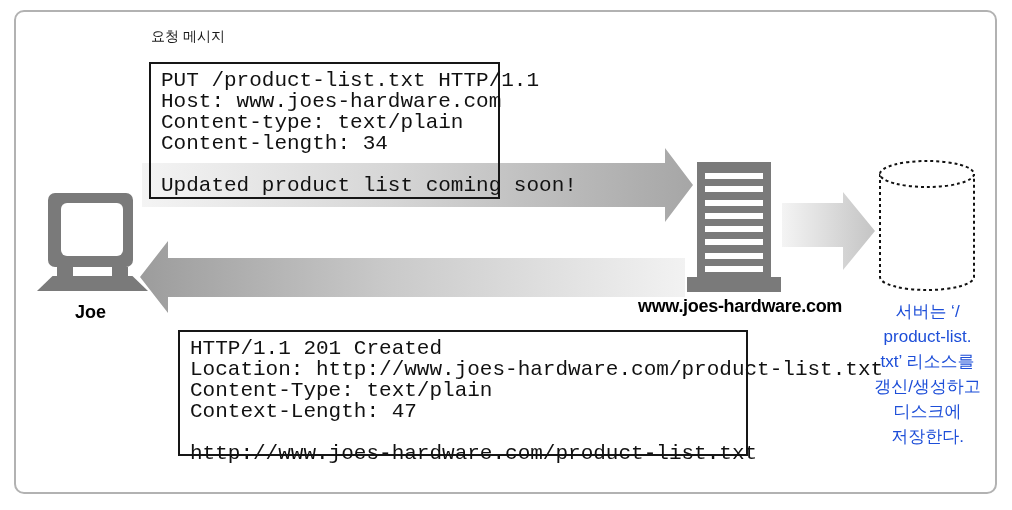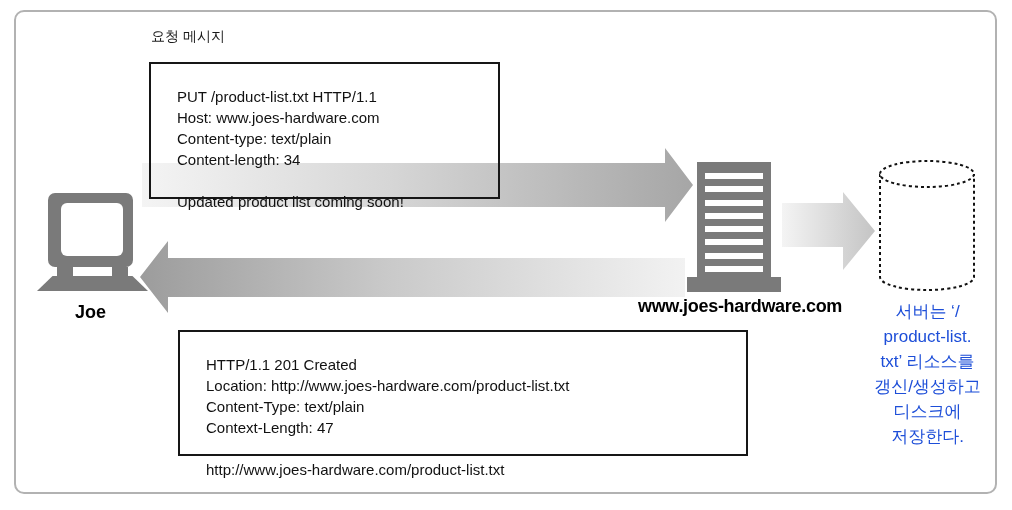--- a/index.html
+++ b/index.html
@@ -5,22 +5,22 @@
   html,body{margin:0;padding:0;background:#fff;}
   .stage{position:relative;width:1012px;height:510px;background:#ffffff;overflow:hidden;
          font-family:"Liberation Sans","DejaVu Sans",sans-serif;color:#1a1a1a;}
   .frame{position:absolute;left:14px;top:10px;width:983px;height:484px;box-sizing:border-box;
          border:2px solid #b2b2b2;border-radius:10px;}
   
   .klabel{position:absolute;font-size:14px;color:#1a1a1a;white-space:nowrap;}
   .name-label{position:absolute;font-weight:bold;font-size:18px;color:#000;text-align:center;}
   
   .msgbox{position:absolute;box-sizing:border-box;border:2px solid #161616;background:transparent;}
-  .msgbox pre{margin:16px;padding:6px 10px;font-family:Liberation Sans, sans-serif;
-              font-size:15px;line-height:21px;color:#111;white-space:pre;}
+  .msgbox pre{margin:0;padding:6px 10px;font-family:Liberation Mono, monospace;
+              font-size:21px;line-height:21px;color:#111;white-space:pre;}
   
   .arrow{position:absolute;}
   .req-arrow{left:142px;top:141px;width:551px;height:90px;
      background:linear-gradient(90deg,#f4f4f4 0%,#d6d6d6 45%,#a6a6a6 100%);
      clip-path:polygon(0 22px,523px 22px,523px 7px,551px 44px,523px 81px,523px 66px,0 66px);}
   .res-arrow{left:140px;top:240px;width:545px;height:74px;
      background:linear-gradient(90deg,#9c9c9c 0%,#c9c9c9 45%,#f2f2f2 100%);
      clip-path:polygon(0 37px,28px 1px,28px 18px,545px 18px,545px 57px,28px 57px,28px 73px);}
   .disk-arrow{left:782px;top:192px;width:93px;height:78px;
      background:linear-gradient(90deg,#f4f4f4 0%,#c4c4c4 100%);

